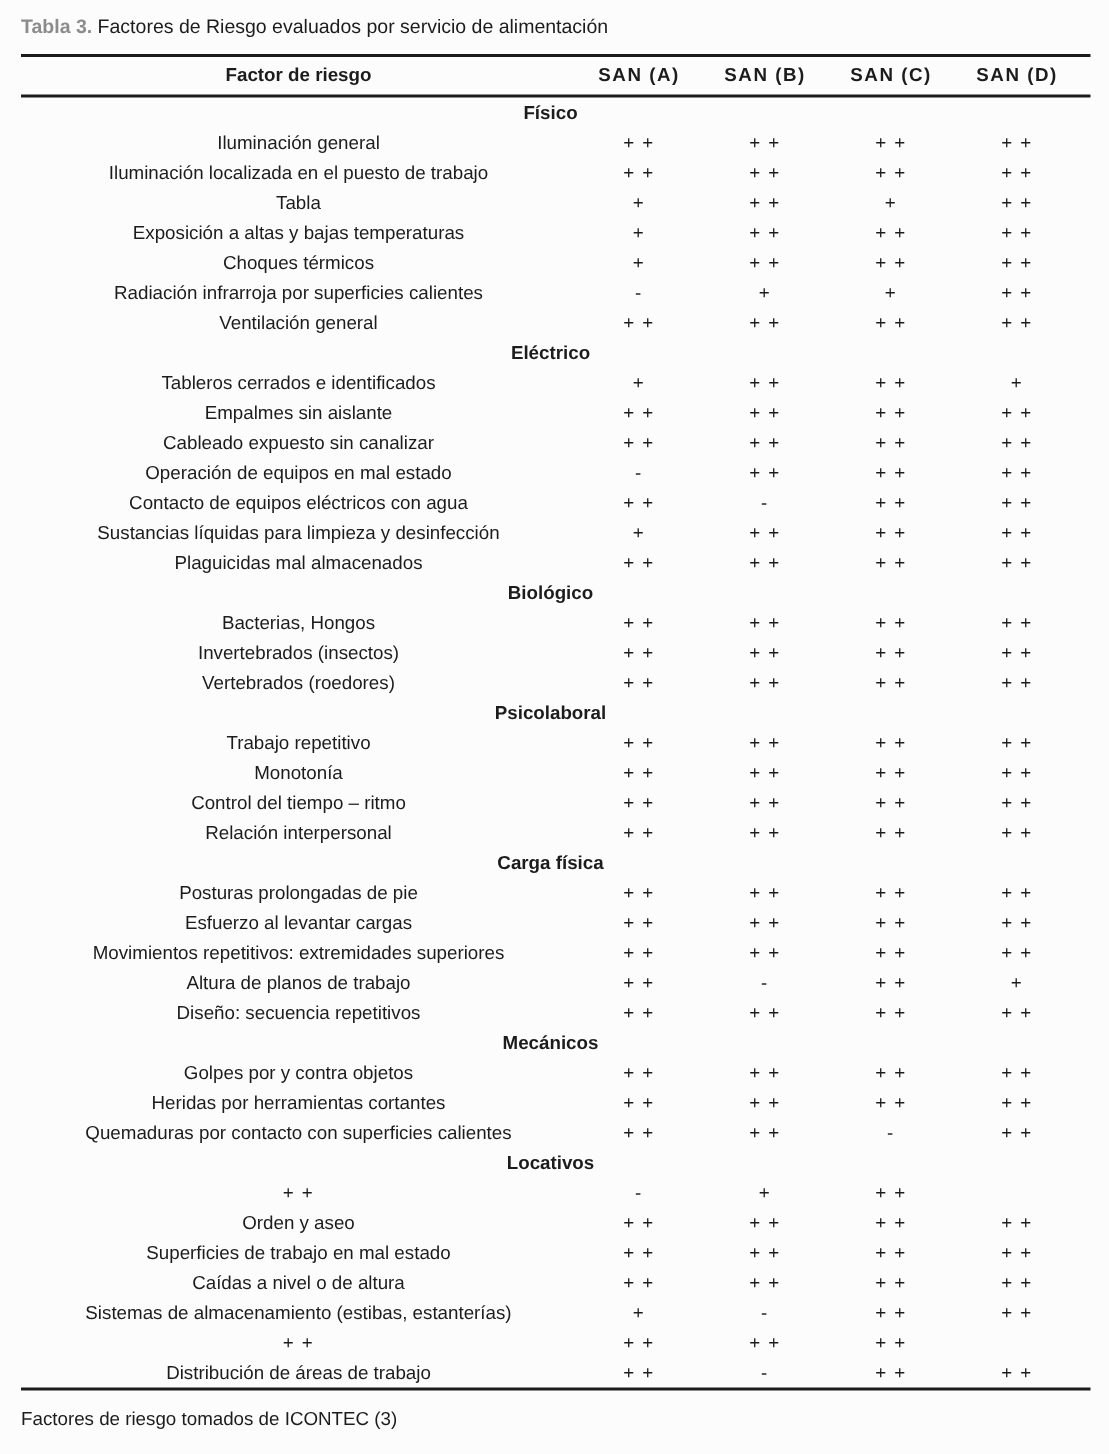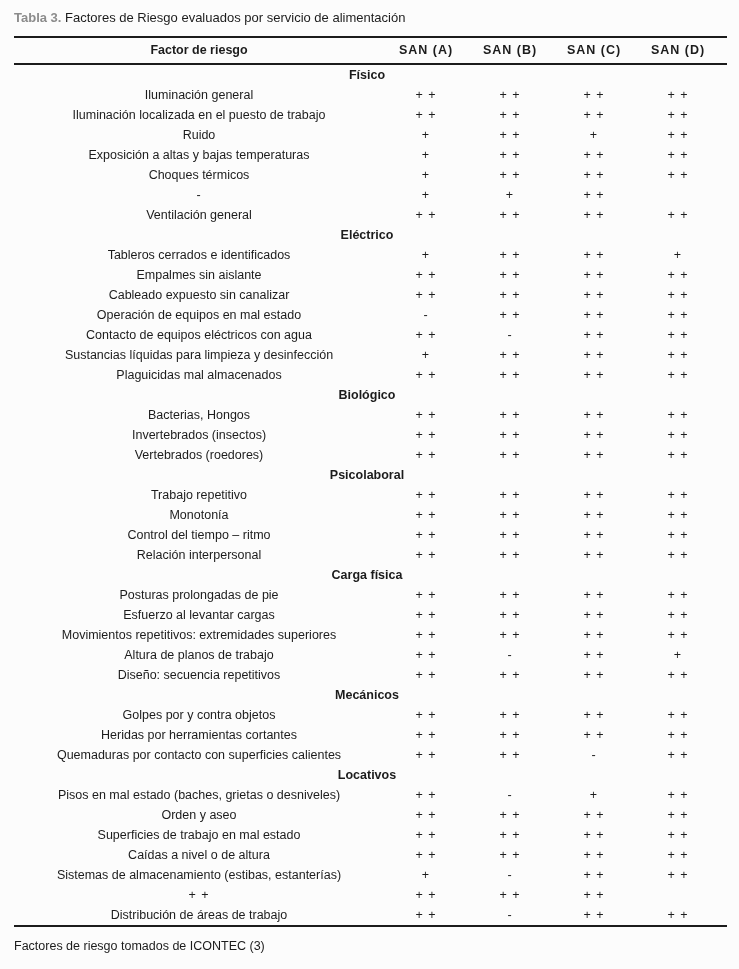--- a/index.html
+++ b/index.html
@@ -87,41 +87,42 @@
           <div class="cell value">+ +</div>
         </div>
         <div class="row">
           <div class="cell factor">Iluminación localizada en el puesto de trabajo</div>
           <div class="cell value">+ +</div>
           <div class="cell value">+ +</div>
           <div class="cell value">+ +</div>
           <div class="cell value">+ +</div>
         </div>
         <div class="row">
-          <div class="cell factor">Ruido</div>
+          <div class="cell factor">Tabla</div>
           <div class="cell value">+</div>
           <div class="cell value">+ +</div>
           <div class="cell value">+</div>
           <div class="cell value">+ +</div>
         </div>
         <div class="row">
           <div class="cell factor">Exposición a altas y bajas temperaturas</div>
           <div class="cell value">+</div>
           <div class="cell value">+ +</div>
           <div class="cell value">+ +</div>
           <div class="cell value">+ +</div>
         </div>
         <div class="row">
           <div class="cell factor">Choques térmicos</div>
           <div class="cell value">+</div>
           <div class="cell value">+ +</div>
           <div class="cell value">+ +</div>
           <div class="cell value">+ +</div>
         </div>
         <div class="row">
+          <div class="cell factor">Radiación infrarroja por superficies calientes</div>
           <div class="cell value">-</div>
           <div class="cell value">+</div>
           <div class="cell value">+</div>
           <div class="cell value">+ +</div>
         </div>
         <div class="row">
           <div class="cell factor">Ventilación general</div>
           <div class="cell value">+ +</div>
           <div class="cell value">+ +</div>
           <div class="cell value">+ +</div>
@@ -293,21 +294,20 @@
           <div class="cell factor">Quemaduras por contacto con superficies calientes</div>
           <div class="cell value">+ +</div>
           <div class="cell value">+ +</div>
           <div class="cell value">-</div>
           <div class="cell value">+ +</div>
         </div>
         <div class="row">
           <div class="cell factor category-label">Locativos</div>
         </div>
         <div class="row">
-          <div class="cell factor">Pisos en mal estado (baches, grietas o desniveles)</div>
           <div class="cell value">+ +</div>
           <div class="cell value">-</div>
           <div class="cell value">+</div>
           <div class="cell value">+ +</div>
         </div>
         <div class="row">
           <div class="cell factor">Orden y aseo</div>
           <div class="cell value">+ +</div>
           <div class="cell value">+ +</div>
           <div class="cell value">+ +</div>

